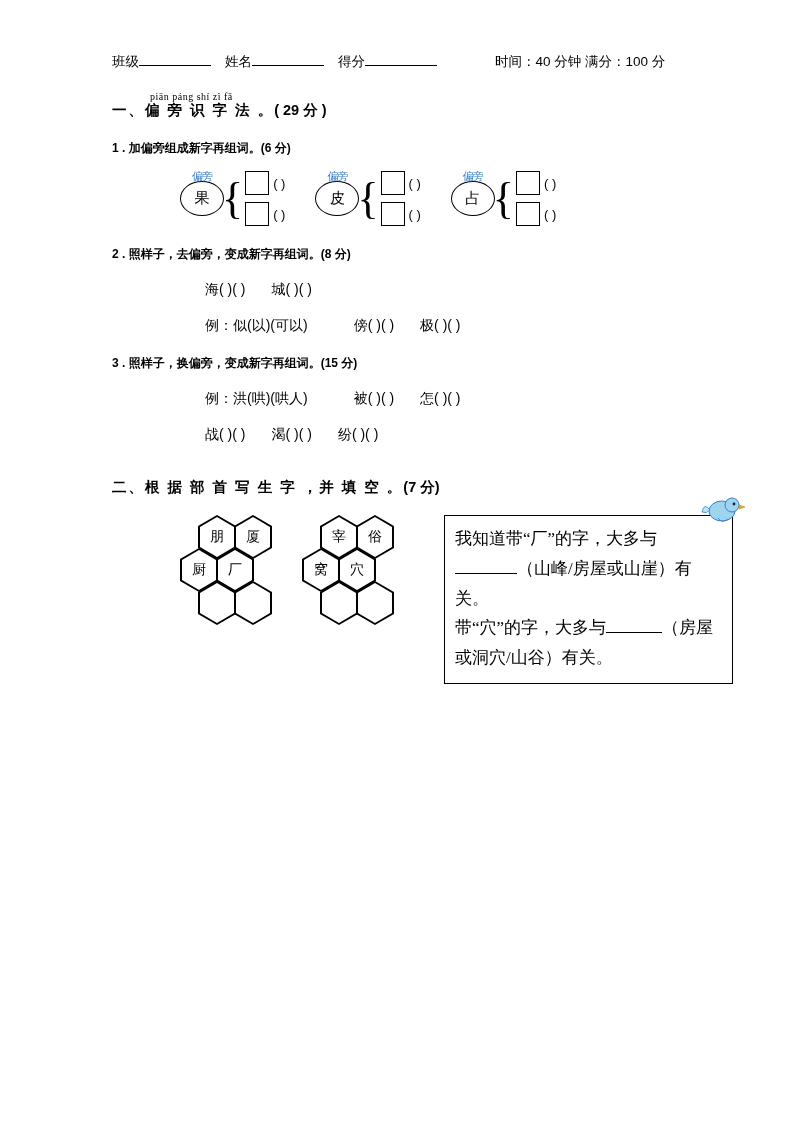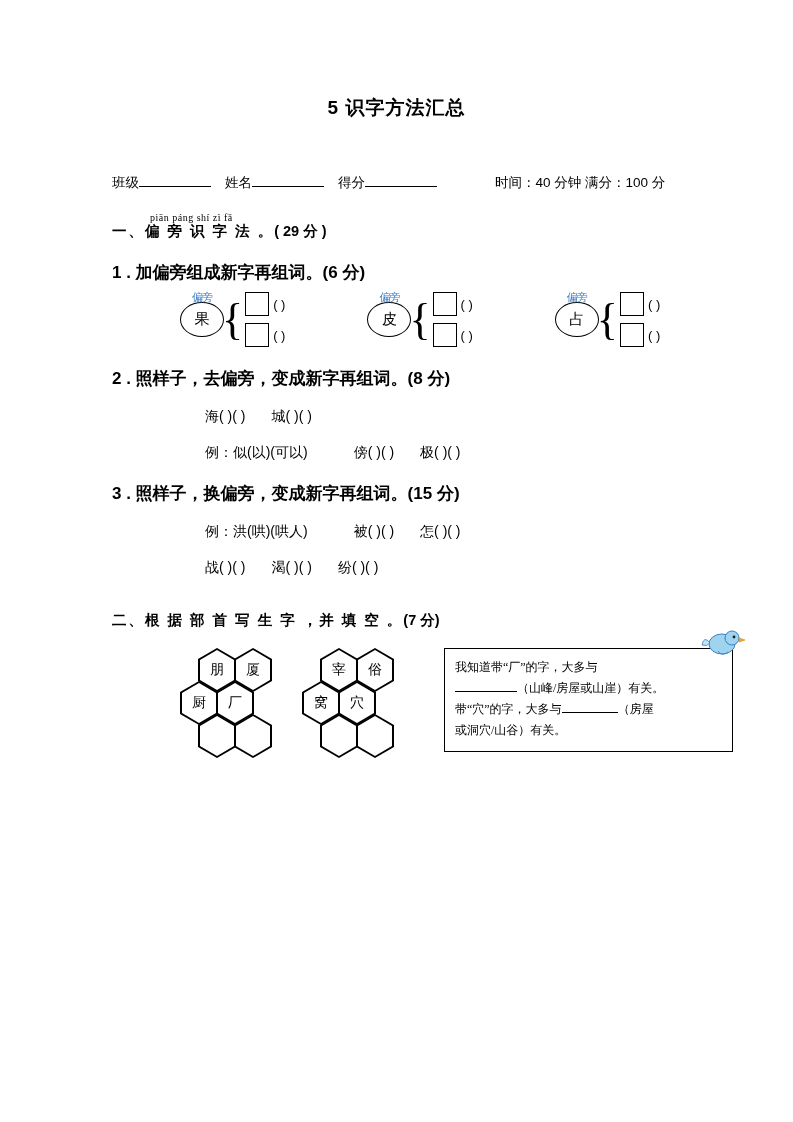--- a/index.html
+++ b/index.html
@@ -76,31 +76,31 @@
     white-space: nowrap;
   }
   .sec-title .score {
     letter-spacing: 0;
     font-weight: bold;
   }
 
   .q {
     padding-left: 52px;
     margin-top: 20px;
-    font-size: 17px;
+    font-size: 12px;
     font-family: "Liberation Sans", "DejaVu Sans", sans-serif;
     font-weight: bold;
   }
 
   
   .radical-row {
-    margin-top: 8px;
+    margin-top: 14px;
     padding-left: 120px;
     display: flex;
-    gap: 82px;
+    gap: 30px;
   }
   .radical-group {
     display: flex;
     align-items: center;
   }
   .char-ellipse {
     width: 42px;
     height: 33px;
     border: 1px solid #000;
     border-radius: 50%;
@@ -198,21 +198,21 @@
     align-items: center;
     justify-content: center;
     font-size: 14px;
     font-family: "Liberation Serif", "DejaVu Serif", serif;
   }
   .note-box {
     margin-left: 24px;
     border: 1px solid #000;
     width: 272px;
     padding: 8px 10px 10px 10px;
-    font-size: 12px;
+    font-size: 17px;
     line-height: 1.75;
     font-family: "Liberation Serif", "DejaVu Serif", serif;
     position: relative;
   }
   .note-box .ul {
     display: inline-block;
     border-bottom: 1px solid #000;
     width: 62px;
     height: 12px;
   }
@@ -228,21 +228,20 @@
     top: -22px;
     width: 48px;
     height: 32px;
   }
 </style>
 </head>
 <body>
 
 <div class="page">
 
-  <div class="title">5  识字方法汇总</div>
 
   <div class="info-row">
     <span class="field"><span>班级</span><span class="blank"></span></span>
     <span class="field"><span>姓名</span><span class="blank"></span></span>
     <span class="field"><span>得分</span><span class="blank"></span></span>
     <span class="timing">时间：40 分钟  满分：100 分</span>
   </div>
 
   <div class="section-head">
     <div class="pinyin-line">piān páng shí zì fǎ</div>

